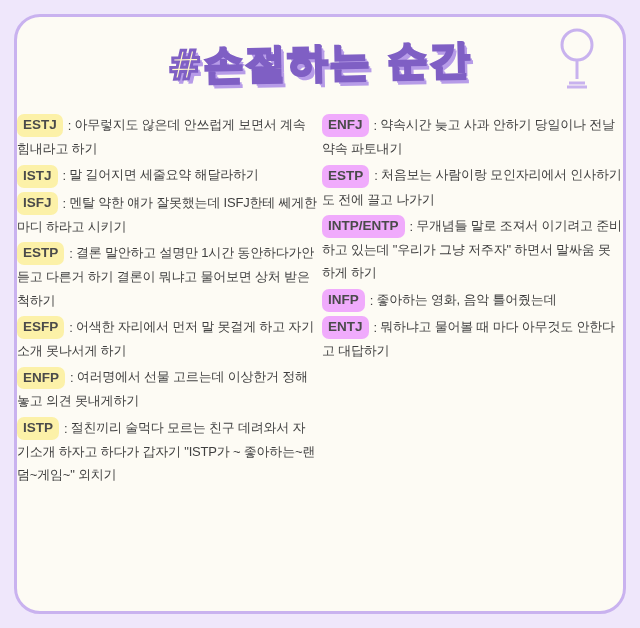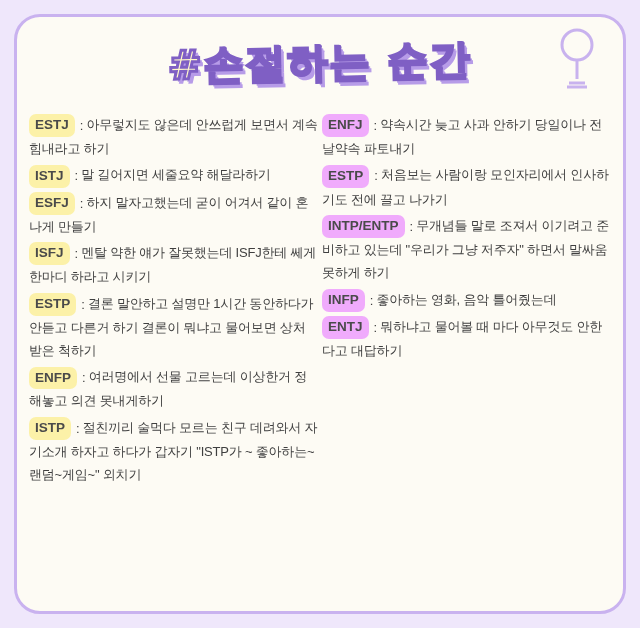--- a/index.html
+++ b/index.html
@@ -42,21 +42,21 @@
       3px 3px 0 #b79ce8,
       4px 5px 0 #b79ce8;
     transform:rotate(-1.2deg);
     padding:2px 10px;
   }
   .columns{
     position:absolute;
     left:0;right:0;top:96px;bottom:6px;
     display:flex;
     gap:4px;
-    padding:0 12px;
+    padding:0 0;
     box-sizing:border-box;
   }
   .col{
     flex:1 1 50%;
     display:flex;
     flex-direction:column;
     gap:3px;
   }
   .entry{
     display:block;
@@ -100,27 +100,27 @@
 
   <div class="columns">
     <div class="col">
       <div class="entry">
         <span class="tag y">ESTJ</span><span class="colon">:</span><span class="txt">아무렇지도 않은데 안쓰럽게 보면서 계속 힘내라고 하기</span>
       </div>
       <div class="entry">
         <span class="tag y">ISTJ</span><span class="colon">:</span><span class="txt">말 길어지면 세줄요약 해달라하기</span>
       </div>
       <div class="entry">
-        <span class="tag y">ESFJ</span><span class="colon">:</span><span class="txt">하지 말자고했는데 굳이 어겨서 같이 혼나게 만들기</span>
-      </div>
-      <div class="entry">
         <span class="tag y">ISFJ</span><span class="colon">:</span><span class="txt">멘탈 약한 얘가 잘못했는데 ISFJ한테 쎄게한마디 하라고 시키기</span>
       </div>
       <div class="entry">
         <span class="tag y">ESTP</span><span class="colon">:</span><span class="txt">결론 말안하고 설명만 1시간 동안하다가안듣고 다른거 하기 결론이 뭐냐고 물어보면 상처 받은 척하기</span>
+      </div>
+      <div class="entry">
+        <span class="tag y">ESFP</span><span class="colon">:</span><span class="txt">어색한 자리에서 먼저 말 못걸게 하고 자기소개 못나서게 하기</span>
       </div>
       <div class="entry">
         <span class="tag y">ENFP</span><span class="colon">:</span><span class="txt">여러명에서 선물 고르는데 이상한거 정해놓고 의견 못내게하기</span>
       </div>
       <div class="entry">
         <span class="tag y">ISTP</span><span class="colon">:</span><span class="txt">절친끼리 술먹다 모르는 친구 데려와서 자기소개 하자고 하다가 갑자기 "ISTP가 ~ 좋아하는~랜덤~게임~" 외치기</span>
       </div>
     </div>
 
     <div class="col">

